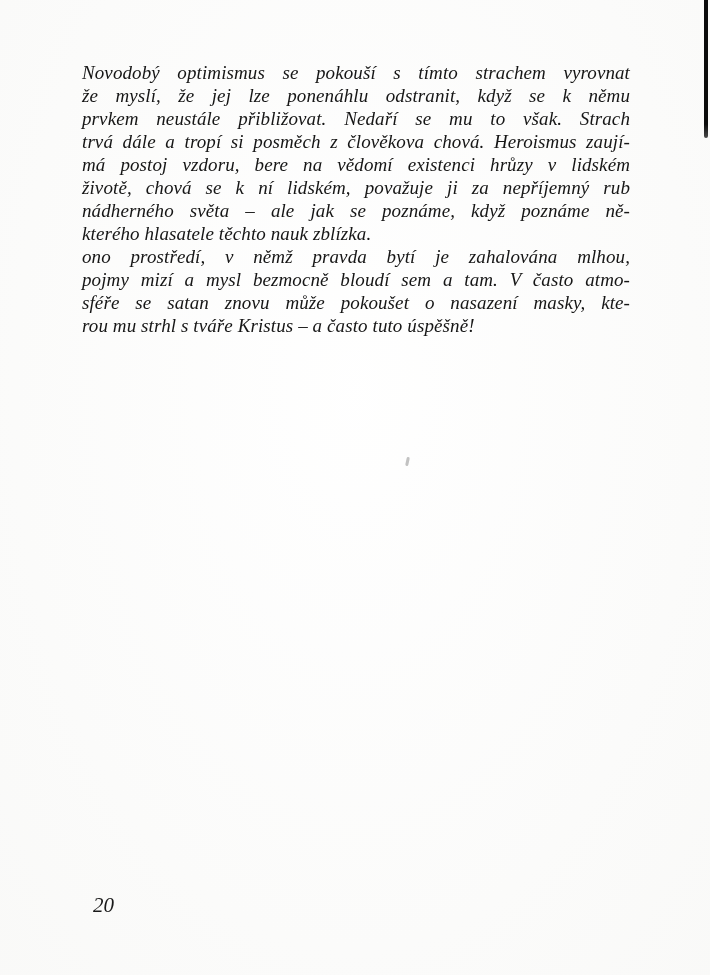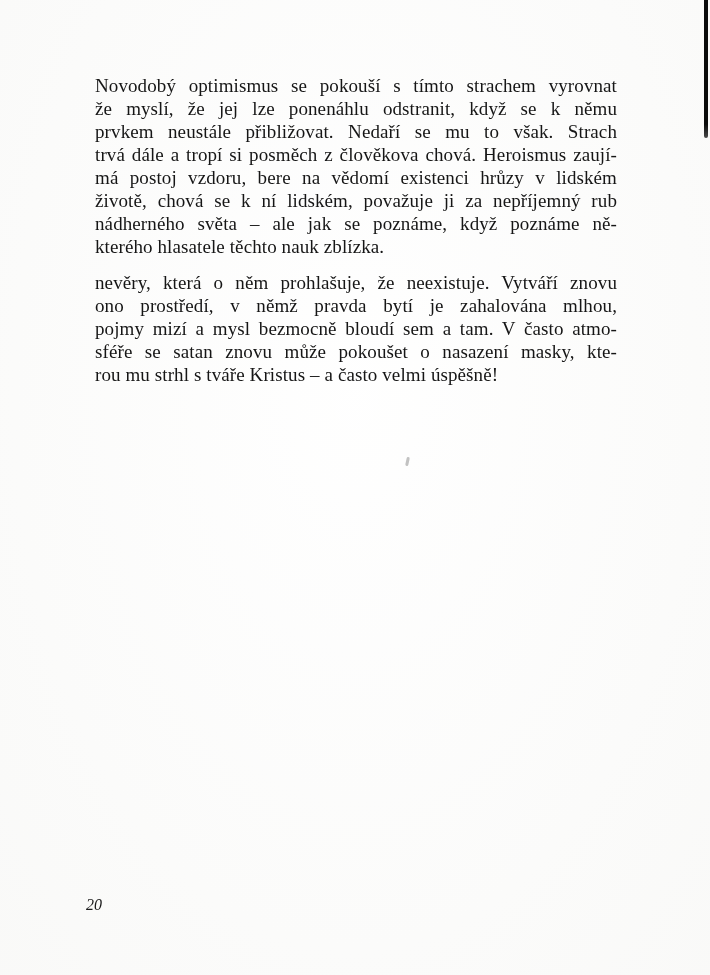--- a/index.html
+++ b/index.html
@@ -25,41 +25,42 @@
   .text-block {
     position: absolute;
     left: 82px;
     top: 61px;
     width: 548px;
     font-size: 19px;
     line-height: 23px;
     letter-spacing: 0.1px;
   }
   .para {
-    margin: 13px;
+    margin: 0;
     padding: 0;
+    font-style: italic;
   }
   .line {
     display: block;
     text-align: justify;
     text-align-last: justify;
     white-space: normal;
   }
   .line.last {
     text-align-last: left;
   }
   .line.indent {
     text-indent: 22px;
   }
   .page-number {
     position: absolute;
-    left: 86px;
+    left: 93px;
     top: 893px;
     font-style: italic;
-    font-size: 16px;
+    font-size: 21px;
     line-height: 24px;
     color: #1a1a1a;
   }
   .scan-edge {
     position: absolute;
     left: 704px;
     top: 0;
     width: 4px;
     height: 138px;
     background: linear-gradient(to bottom, #0b0b0b 0%, #0b0b0b 90%, #4a4a4a 100%);
@@ -91,25 +92,24 @@
       <span class="line">že myslí, že jej lze ponenáhlu odstranit, když se k němu</span>
       <span class="line">prvkem neustále přibližovat. Nedaří se mu to však. Strach</span>
       <span class="line">trvá dále a tropí si posměch z člověkova chová. Heroismus zaují-</span>
       <span class="line">má postoj vzdoru, bere na vědomí existenci hrůzy v lidském</span>
       <span class="line">životě, chová se k ní lidském, považuje ji za nepříjemný rub</span>
       <span class="line">nádherného světa – ale jak se poznáme, když poznáme ně-</span>
       <span class="line last">kterého hlasatele těchto nauk zblízka.</span>
     </p>
 
     <p class="para">
-      <span class="line">nevěry, která o něm prohlašuje, že neexistuje. Vytváří znovu</span>
       <span class="line">ono prostředí, v němž pravda bytí je zahalována mlhou,</span>
       <span class="line">pojmy mizí a mysl bezmocně bloudí sem a tam. V často atmo-</span>
       <span class="line">sféře se satan znovu může pokoušet o nasazení masky, kte-</span>
-      <span class="line last">rou mu strhl s tváře Kristus – a často velmi úspěšně!</span>
+      <span class="line last">rou mu strhl s tváře Kristus – a často tuto úspěšně!</span>
     </p>
 
   </main>
 
   <div class="speck"></div>
 
   <div class="page-number">20</div>
 
 </div>
 

